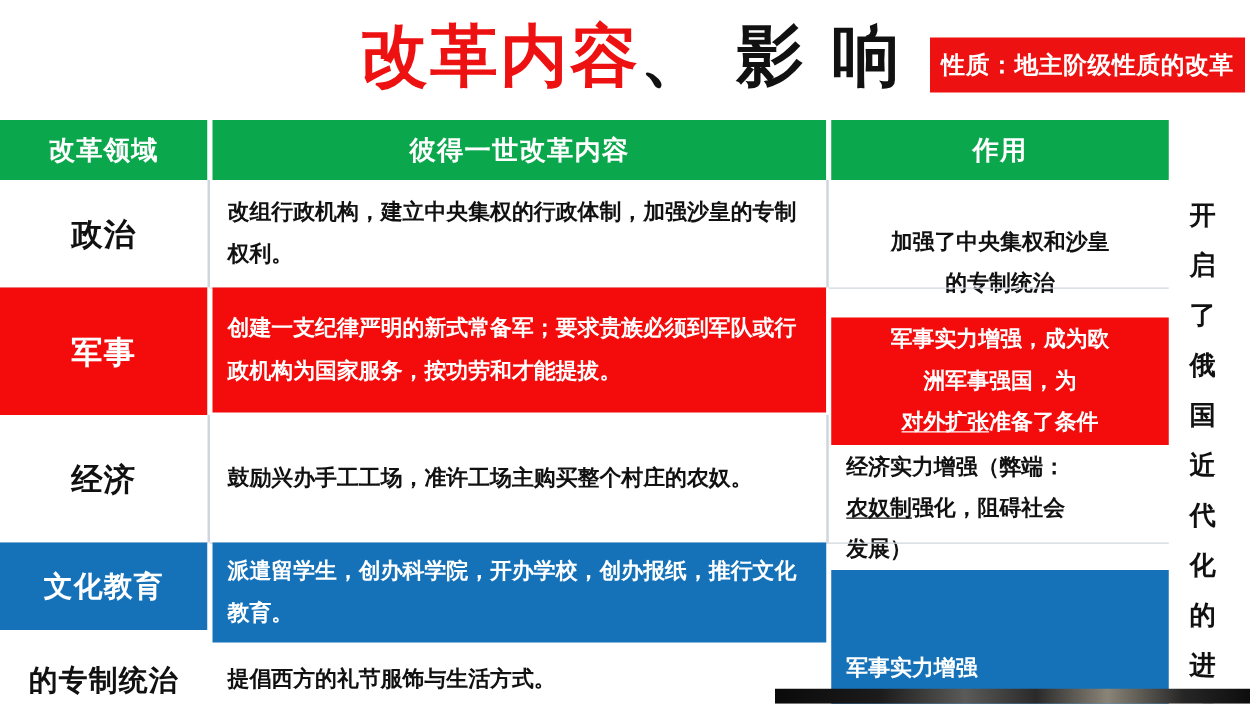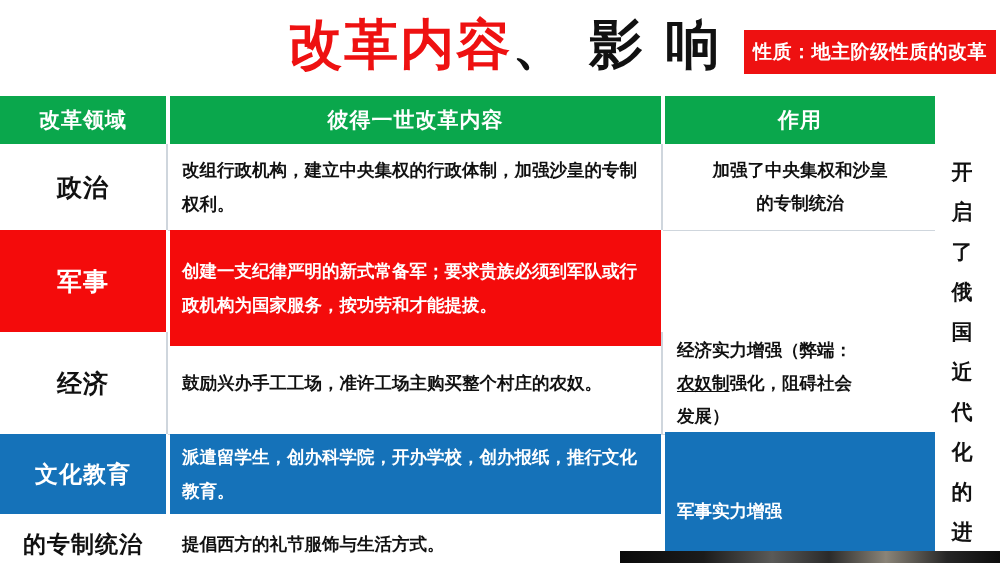--- a/index.html
+++ b/index.html
@@ -81,21 +81,21 @@
     letter-spacing: 1px;
     white-space: nowrap;
   }
   .hdr-1 { left: 0px;   width: 166px; }
   .hdr-2 { left: 170px; width: 491px; }
   .hdr-3 { left: 665px; width: 270px; }
 
   
   .c1 { left: 0px;   width: 166px; }
   .c2 { left: 170px; width: 491px; }
-  .c3 { left: 665px; width: 270px; }
+  .c3 { left: 665px; width: 270px; margin-top: 24px; }
 
   .field {
     display: flex;
     align-items: center;
     justify-content: center;
     font-size: 25px;
     font-weight: bold;
     color: #111111;
     letter-spacing: 1px;
     white-space: nowrap;
@@ -219,22 +219,29 @@
       <span>的专制统治</span>
     </span>
   </div>
   <div class="rule" style="left:0; top:134px; width:935px;"></div>
   <div class="vrule grey" style="left:166px; top:48px; height:86px;"></div>
   <div class="vrule grey" style="left:661px; top:48px; height:86px;"></div>
 
   <div class="cell c1 field red-bg" style="top:134px; height:102px;">
     <span class="on-red">军事</span>
   </div>
-  <div class="cell c2 content red-bg" style="top:134px; height:116px;">
+  <div class="cell c2 content red-bg" style="top:134px; height:100px;">
     <span class="on-red">创建一支纪律严明的新式常备军；要求贵族必须到军队或行政机构为国家服务，按功劳和才能提拔。</span>
+  </div>
+  <div class="cell c3 effect red-bg" style="top:134px; height:102px;">
+    <span class="on-red">
+      <span>军事实力增强，成为欧</span><br>
+      <span>洲军事强国，为</span><br>
+      <span><u class="ul">对外扩张</u>准备了条件</span>
+    </span>
   </div>
   <div class="vrule" style="left:166px; top:134px; height:102px;"></div>
   <div class="vrule" style="left:661px; top:134px; height:102px;"></div>
 
   <div class="cell c1 field" style="top:236px; height:102px;">
     <span>经济</span>
   </div>
   <div class="cell c3 effect left" style="top:236px; height:102px;">
     <span>
       <span>经济实力增强（弊端：</span><br>
@@ -242,21 +249,21 @@
       <span>发展）</span>
     </span>
   </div>
   <div class="cell c2 content" style="top:236px; height:102px;">
     <span>鼓励兴办手工工场，准许工场主购买整个村庄的农奴。</span>
   </div>
   <div class="rule" style="left:0; top:338px; width:935px;"></div>
   <div class="vrule grey" style="left:166px; top:236px; height:102px;"></div>
   <div class="vrule grey" style="left:661px; top:236px; height:102px;"></div>
 
-  <div class="cell c1 field small blue-bg" style="top:338px; height:80px;">
+  <div class="cell c1 field small blue-bg" style="top:338px; height:70px;">
     <span class="on-blue">文化教育</span>
   </div>
   <div class="cell c2 content blue-bg" style="top:338px; height:80px;">
     <span class="on-blue">派遣留学生，创办科学院，开办学校，创办报纸，推行文化教育。</span>
   </div>
   <div class="cell c3 effect left blue-bg" style="top:336px; height:120px; left:665px; width:270px; line-height:38px;">
     <span class="on-blue">
       <br>
       <span>军事实力增强</span>
     </span>

